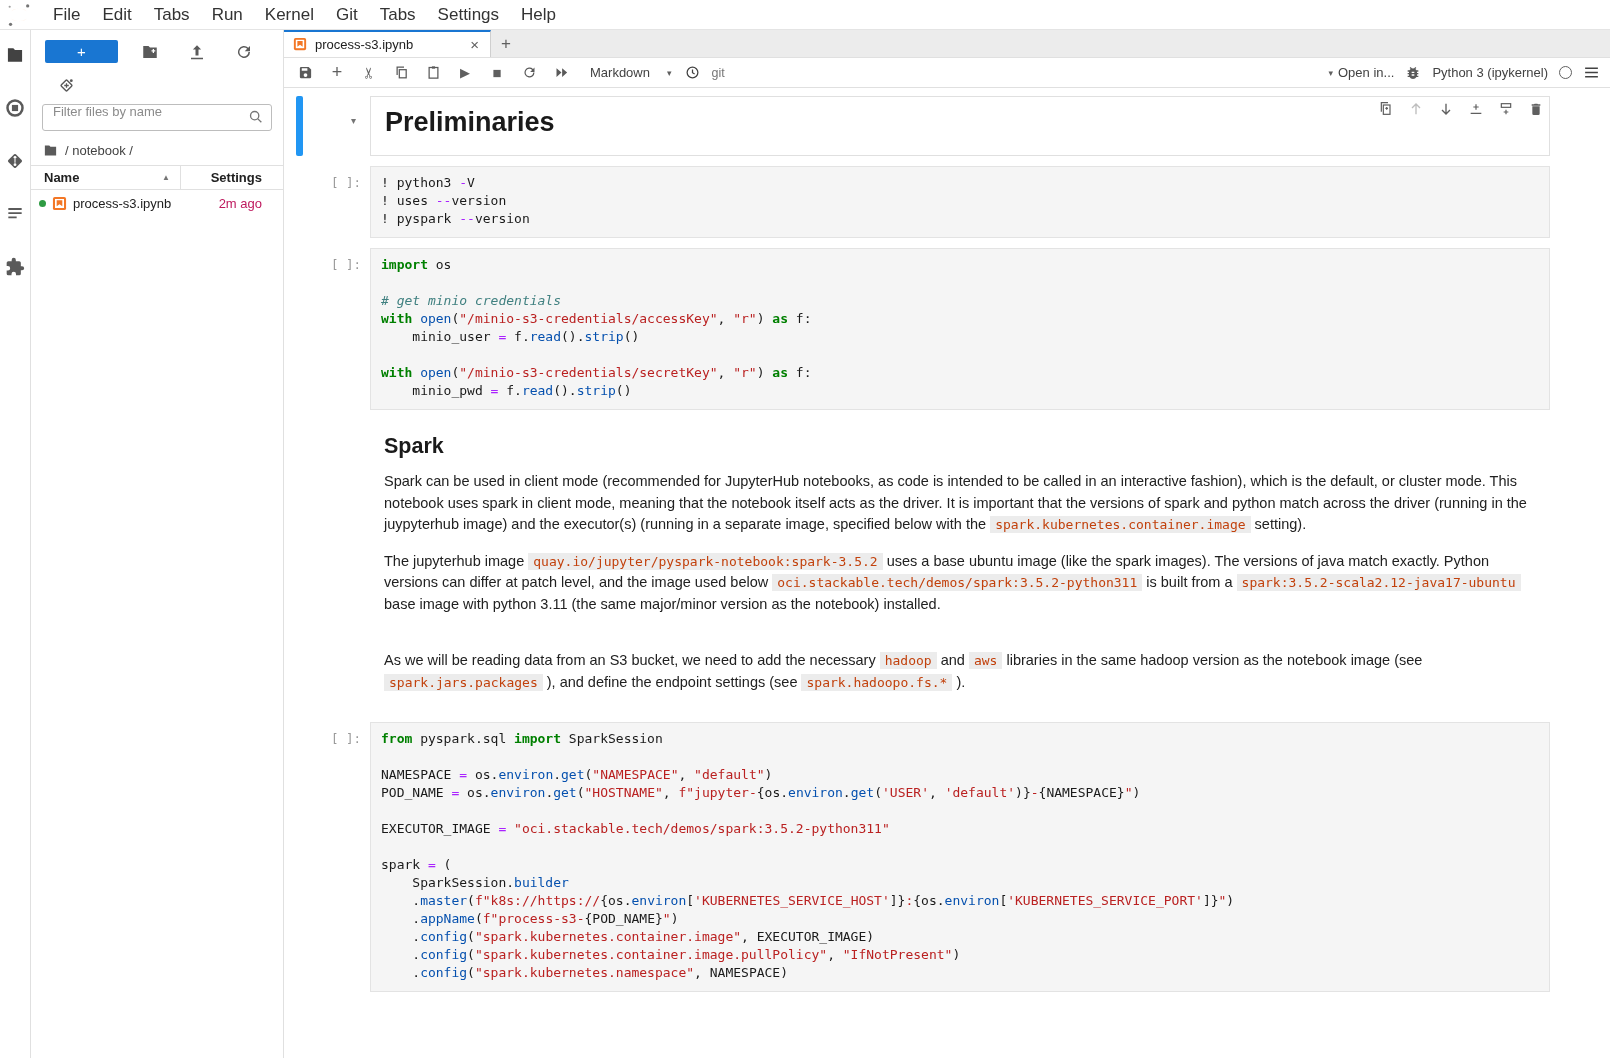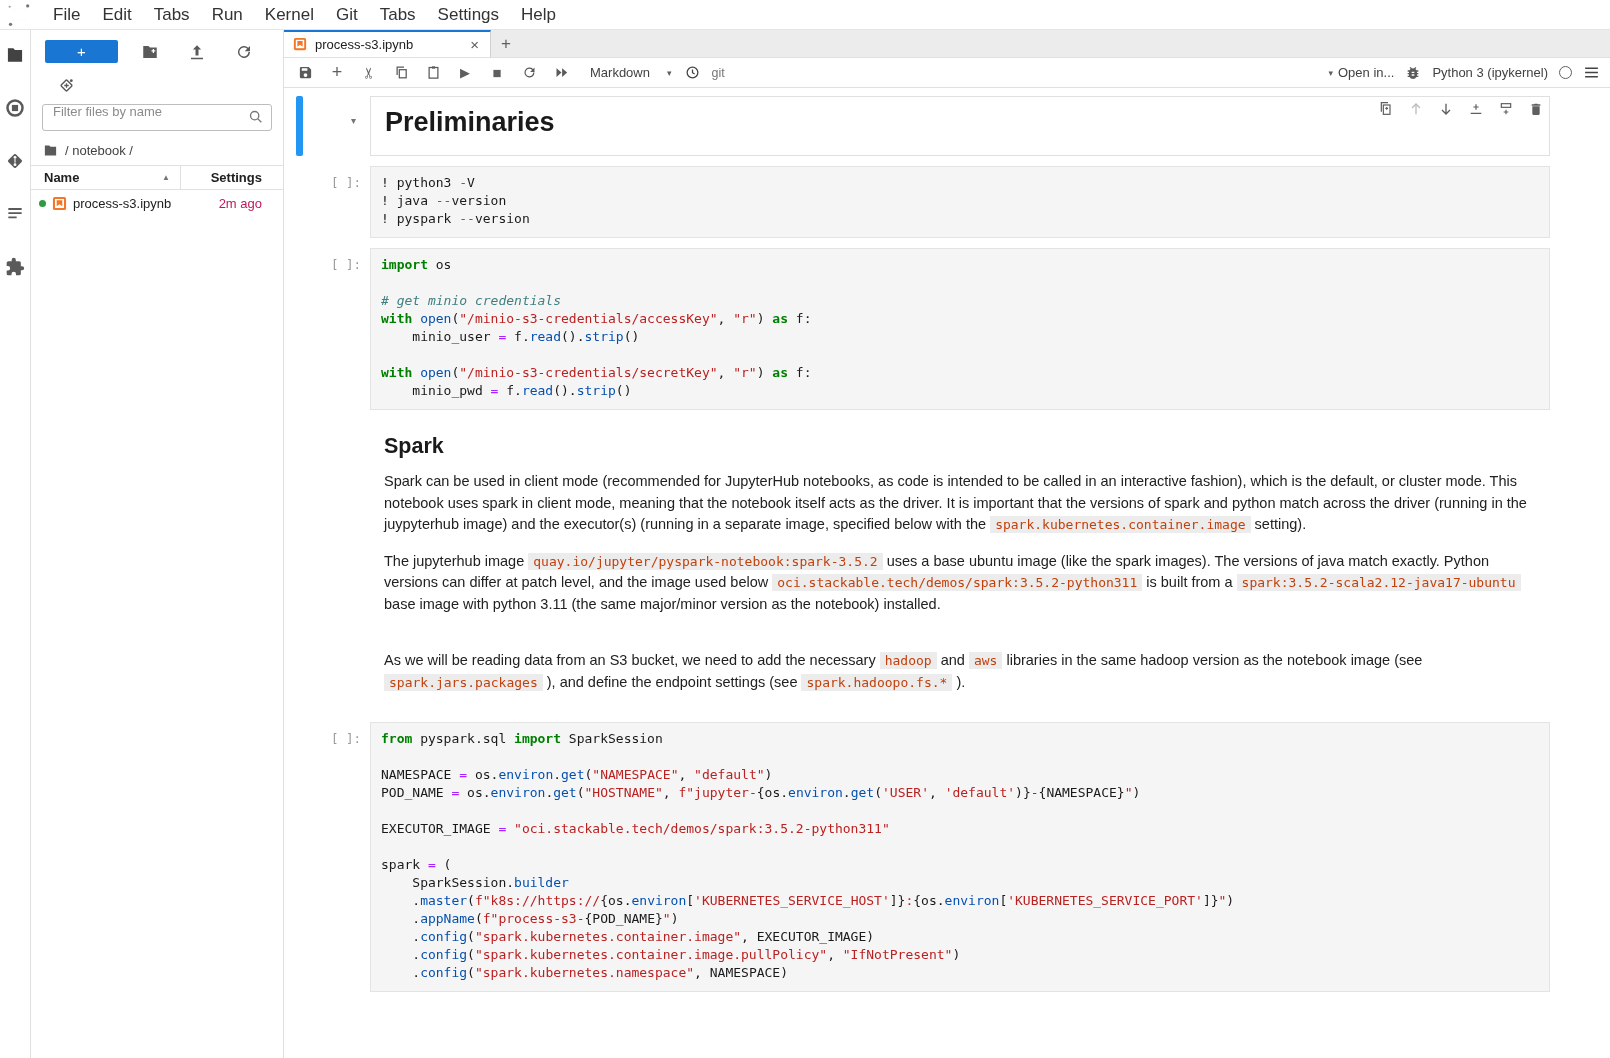--- a/index.html
+++ b/index.html
@@ -338,21 +338,21 @@
                     </svg>
     </span>
   </div>
 </div>
             </div>
             <div class="cell">
               <div class="collapser"></div>
               <div class="gutter">
                 <span class="prompt">[ ]:</span>
               </div>
-              <div class="cell-box code-box"><div class="code-line"><span>! python3 </span><span class="tok-op">-</span><span>V</span></div><div class="code-line"><span>! java </span><span class="tok-op">--</span><span>version</span></div><div class="code-line"><span>! pyspark </span><span class="tok-op">--</span><span>version</span></div></div>
+              <div class="cell-box code-box"><div class="code-line"><span>! python3 </span><span class="tok-op">-</span><span>V</span></div><div class="code-line"><span>! uses </span><span class="tok-op">--</span><span>version</span></div><div class="code-line"><span>! pyspark </span><span class="tok-op">--</span><span>version</span></div></div>
             </div>
             <div class="cell">
               <div class="collapser"></div>
               <div class="gutter">
                 <span class="prompt">[ ]:</span>
               </div>
               <div class="cell-box code-box"><div class="code-line"><span class="tok-kw">import</span><span> os</span></div><div class="code-line">&nbsp;</div><div class="code-line"><span class="tok-com"># get minio credentials</span></div><div class="code-line"><span class="tok-kw">with</span><span> </span><span class="tok-prop">open</span><span>(</span><span class="tok-str">"/minio-s3-credentials/accessKey"</span><span>, </span><span class="tok-str">"r"</span><span>) </span><span class="tok-kw">as</span><span> f:</span></div><div class="code-line"><span>    minio_user </span><span class="tok-op">=</span><span> f.</span><span class="tok-prop">read</span><span>().</span><span class="tok-prop">strip</span><span>()</span></div><div class="code-line">&nbsp;</div><div class="code-line"><span class="tok-kw">with</span><span> </span><span class="tok-prop">open</span><span>(</span><span class="tok-str">"/minio-s3-credentials/secretKey"</span><span>, </span><span class="tok-str">"r"</span><span>) </span><span class="tok-kw">as</span><span> f:</span></div><div class="code-line"><span>    minio_pwd </span><span class="tok-op">=</span><span> f.</span><span class="tok-prop">read</span><span>().</span><span class="tok-prop">strip</span><span>()</span></div></div>
             </div>
             <div class="cell">
               <div class="collapser"></div>

